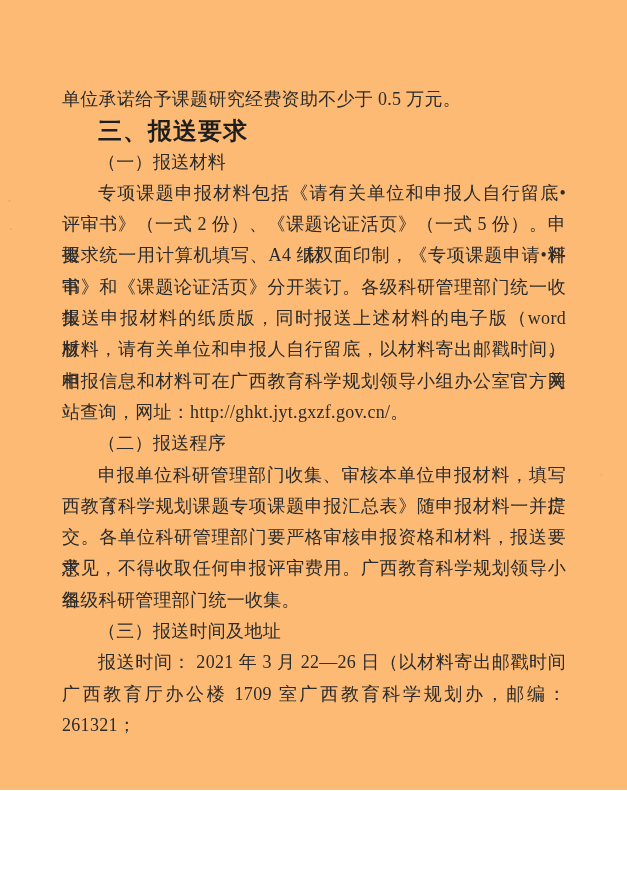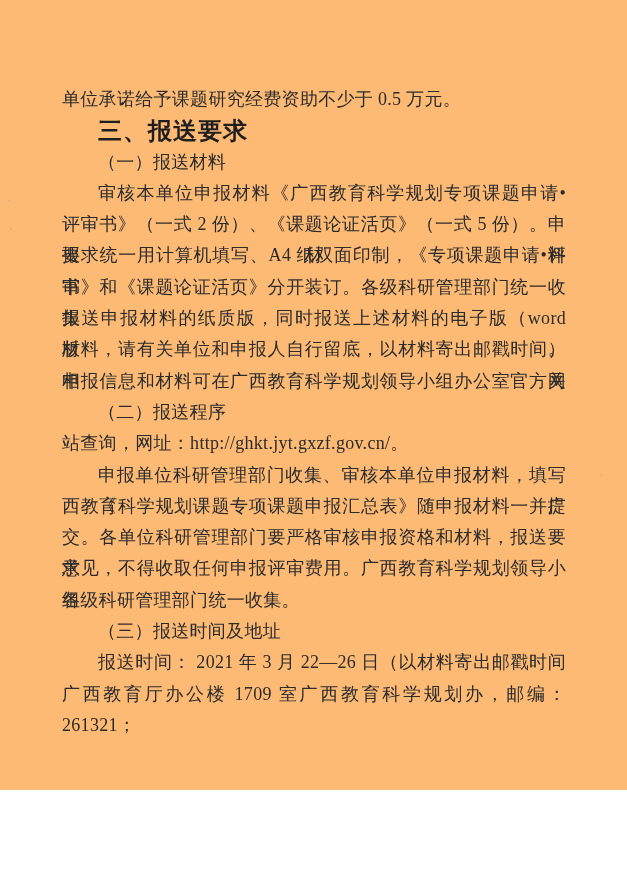--- a/index.html
+++ b/index.html
@@ -69,29 +69,29 @@
 </style>
 </head>
 <body>
 
 <div class="page">
 
   <div class="doc-body">
     <div class="ln">单位承诺给予课题研究经费资助不少于 0.5 万元。</div>
     <div class="ln indent heading">三、报送要求</div>
     <div class="ln indent">（一）报送材料</div>
-    <div class="ln indent just">审核本单位申报材料《广西教育科学规划专项课题申请•</div>
+    <div class="ln indent just">专项课题申报材料包括《请有关单位和申报人自行留底•</div>
     <div class="ln just">评审书》（一式 2 份）、《课题论证活页》（一式 5 份）。申报材料</div>
     <div class="ln just">要求统一用计算机填写、A4 纸双面印制，《专项课题申请•评审</div>
     <div class="ln just">书》和《课题论证活页》分开装订。各级科研管理部门统一收集</div>
     <div class="ln just">报送申报材料的纸质版，同时报送上述材料的电子版（word 版）</div>
     <div class="ln just">材料，请有关单位和申报人自行留底，以材料寄出邮戳时间。相关</div>
     <div class="ln just">申报信息和材料可在广西教育科学规划领导小组办公室官方网</div>
+    <div class="ln">站查询，网址：http://ghkt.jyt.gxzf.gov.cn/。</div>
     <div class="ln indent">（二）报送程序</div>
-    <div class="ln">站查询，网址：http://ghkt.jyt.gxzf.gov.cn/。</div>
     <div class="ln indent just">申报单位科研管理部门收集、审核本单位申报材料，填写《广</div>
     <div class="ln just">西教育科学规划课题专项课题申报汇总表》随申报材料一并提</div>
     <div class="ln just">交。各单位科研管理部门要严格审核申报资格和材料，报送要求</div>
     <div class="ln just">意见，不得收取任何申报评审费用。广西教育科学规划领导小组</div>
     <div class="ln">各级科研管理部门统一收集。</div>
     <div class="ln indent">（三）报送时间及地址</div>
     <div class="ln indent just">报送时间： 2021 年 3 月 22—26 日（以材料寄出邮戳时间</div>
     <div class="ln just">广西教育厅办公楼 1709 室广西教育科学规划办，邮编：261321；</div>
   </div>
 

